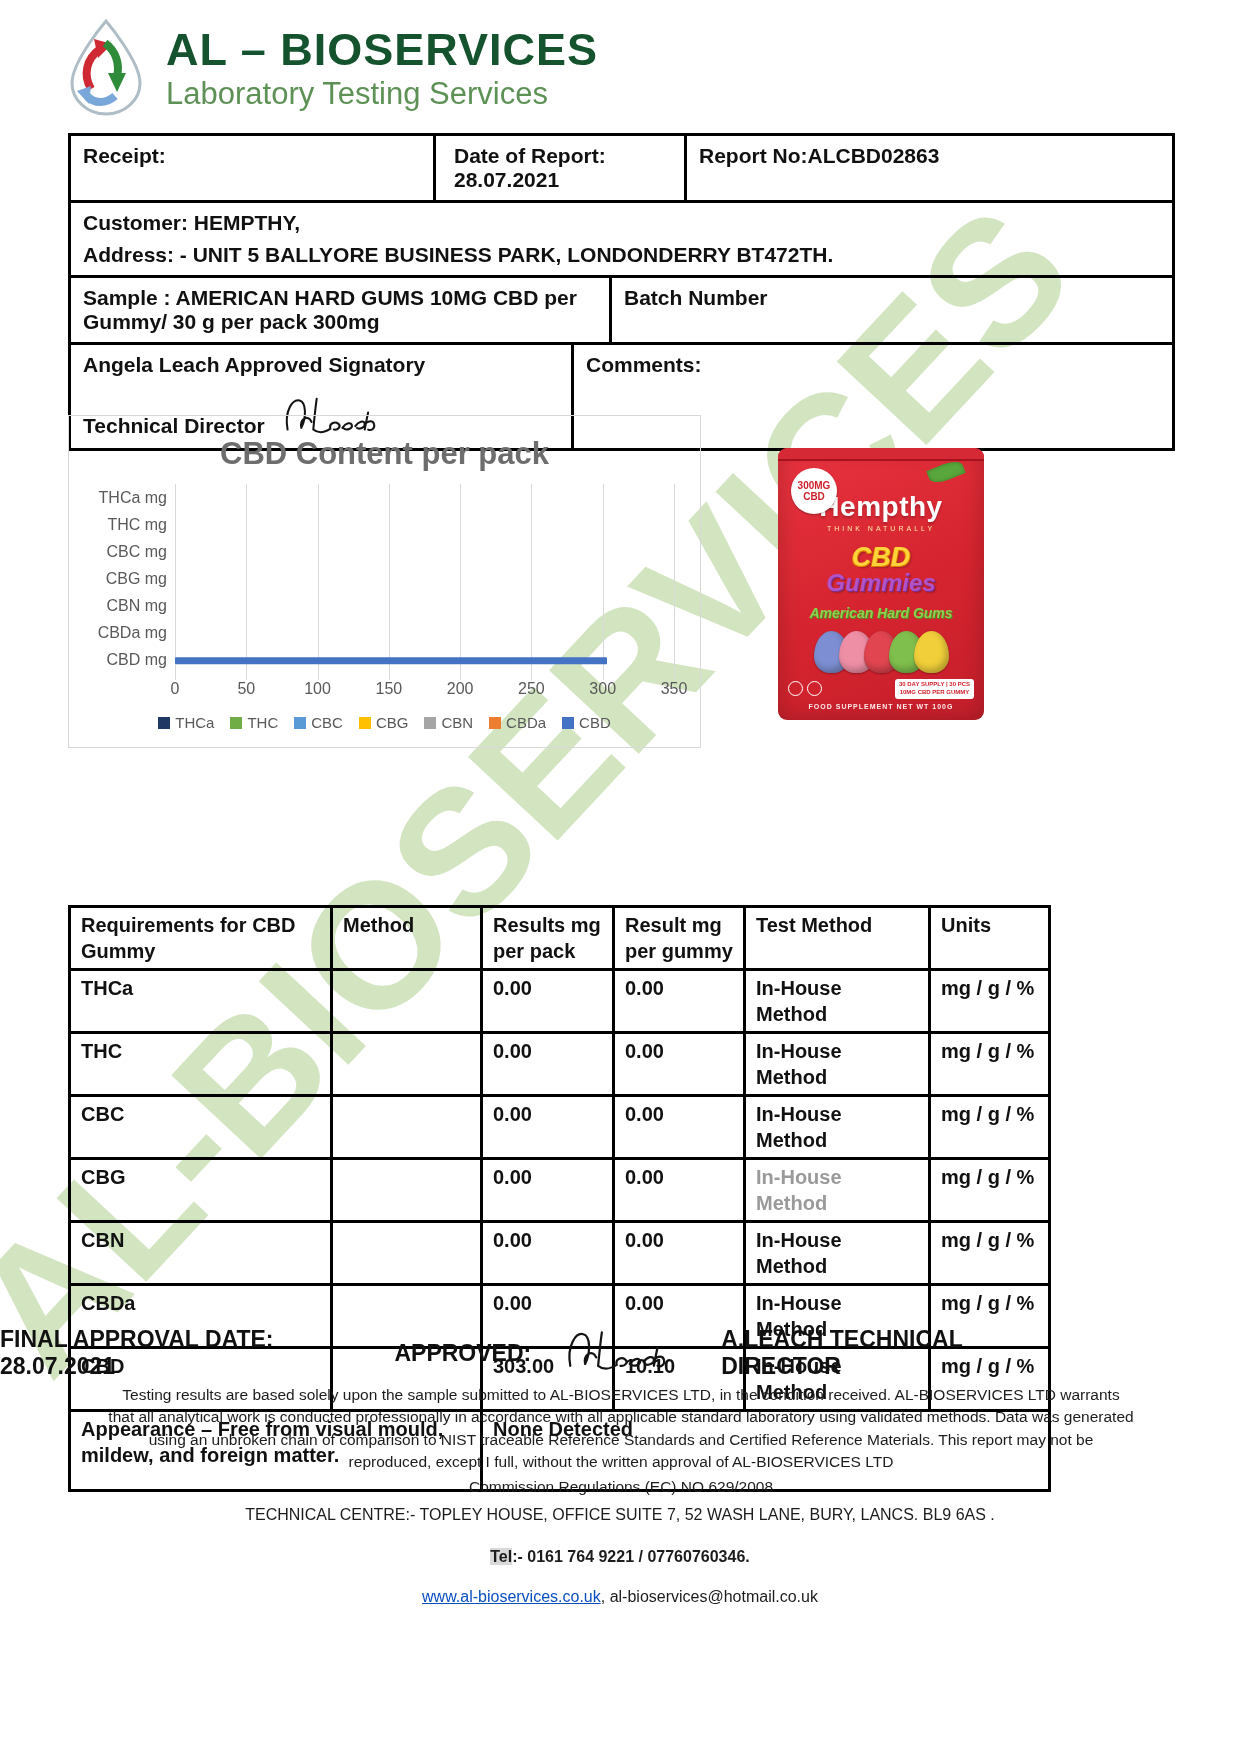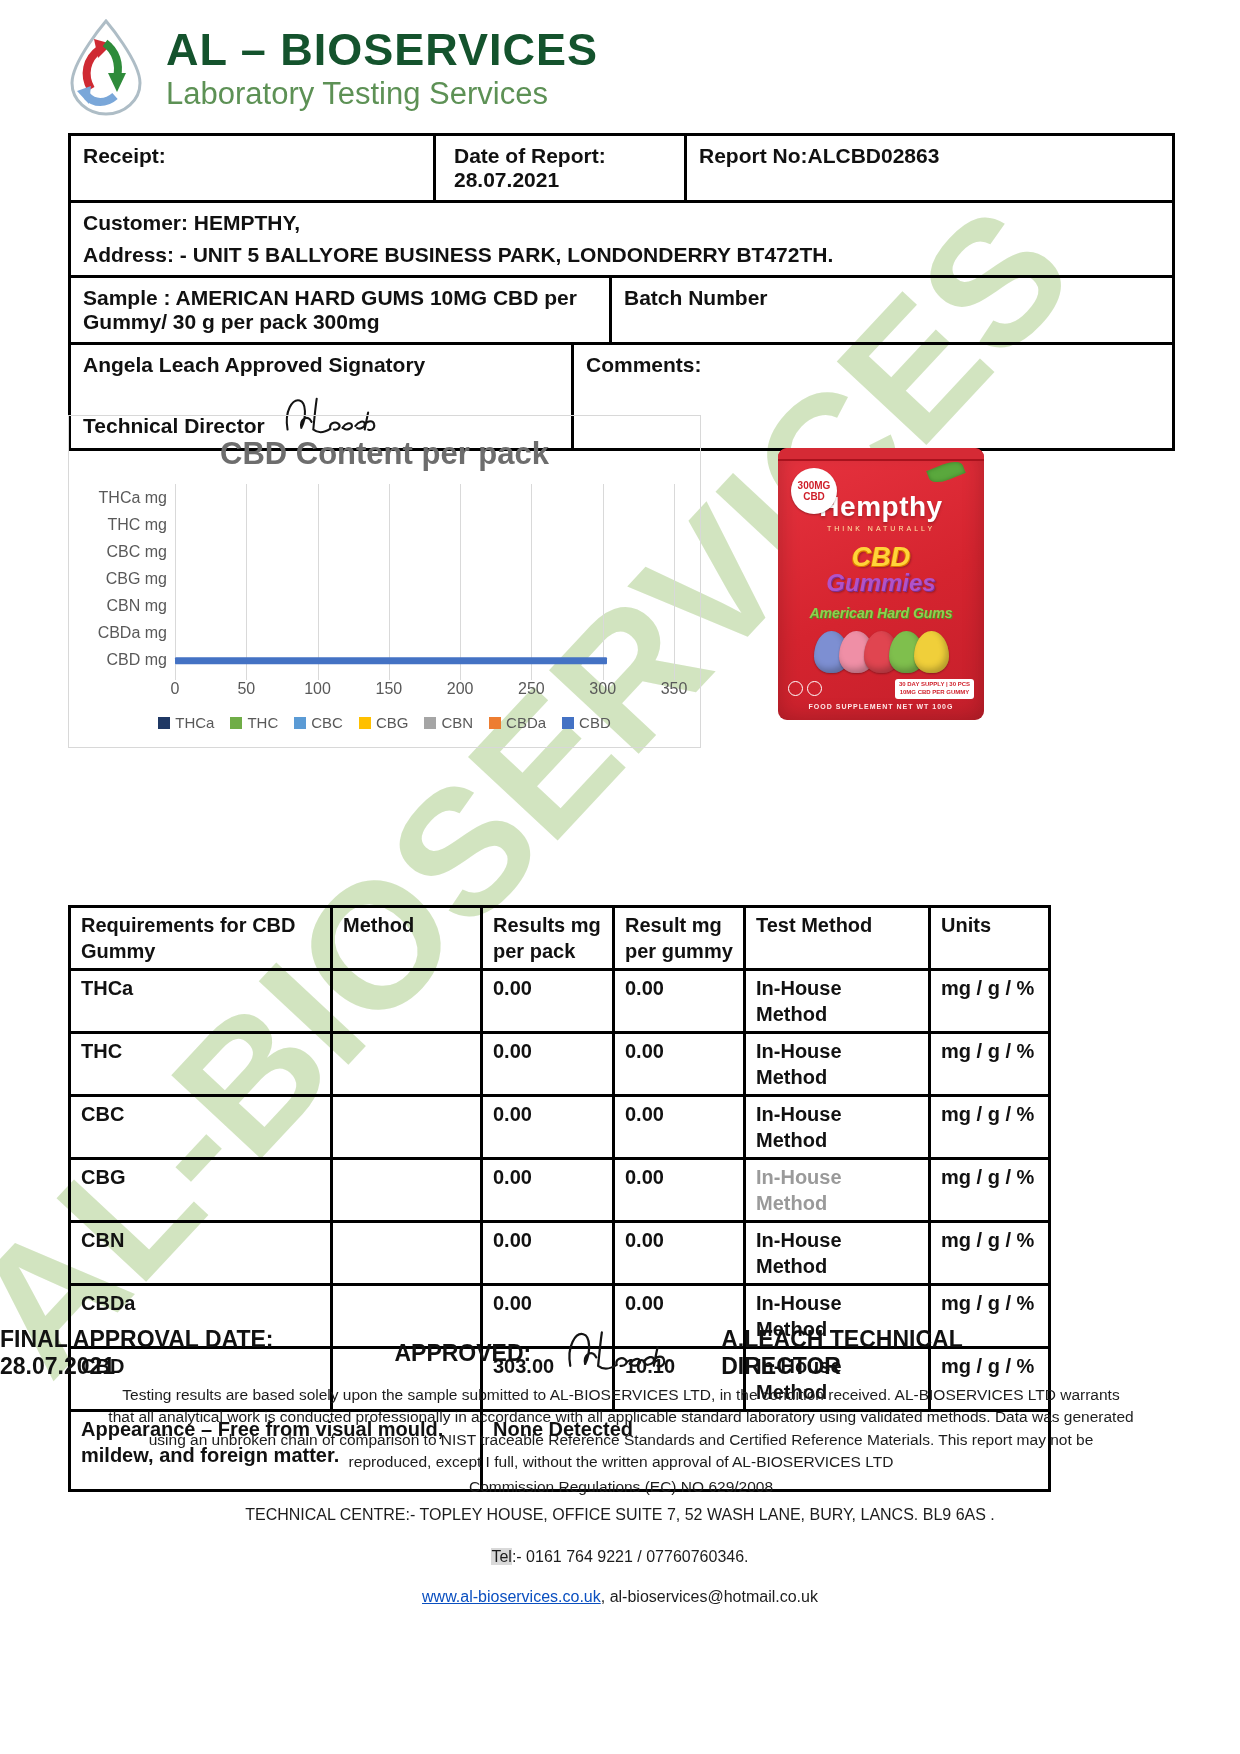--- a/index.html
+++ b/index.html
@@ -91,21 +91,21 @@
   .rtable .app-row td{height:80px;font-weight:700;}
 
   
   .approval{position:absolute;left:0;top:1322px;width:1060px;height:62px;display:flex;
             align-items:center;justify-content:center;gap:30px;font-weight:700;font-size:23px;}
   .disclaimer{position:absolute;left:108px;top:1384px;width:1026px;text-align:center;
               font-size:15.5px;line-height:1.45;color:#1c1c1c;}
   .commission{margin-top:2px;}
   .centered-line{position:absolute;left:0;width:1240px;text-align:center;font-size:16px;color:#1c1c1c;}
   .tech-centre{top:1506px;}
-  .tel-line{top:1548px;}
+  .tel-line{top:1548px;font-weight:bold;}
   .web-line{top:1588px;}
   .tel-hl{background:#d9d9d9;}
   .weblink{color:#0a4fc0;text-decoration:underline;cursor:pointer;}
 </style>
 </head>
 <body>
 
 <div class="page">
 
   <div class="watermark">AL-BIOSERVICES</div>

